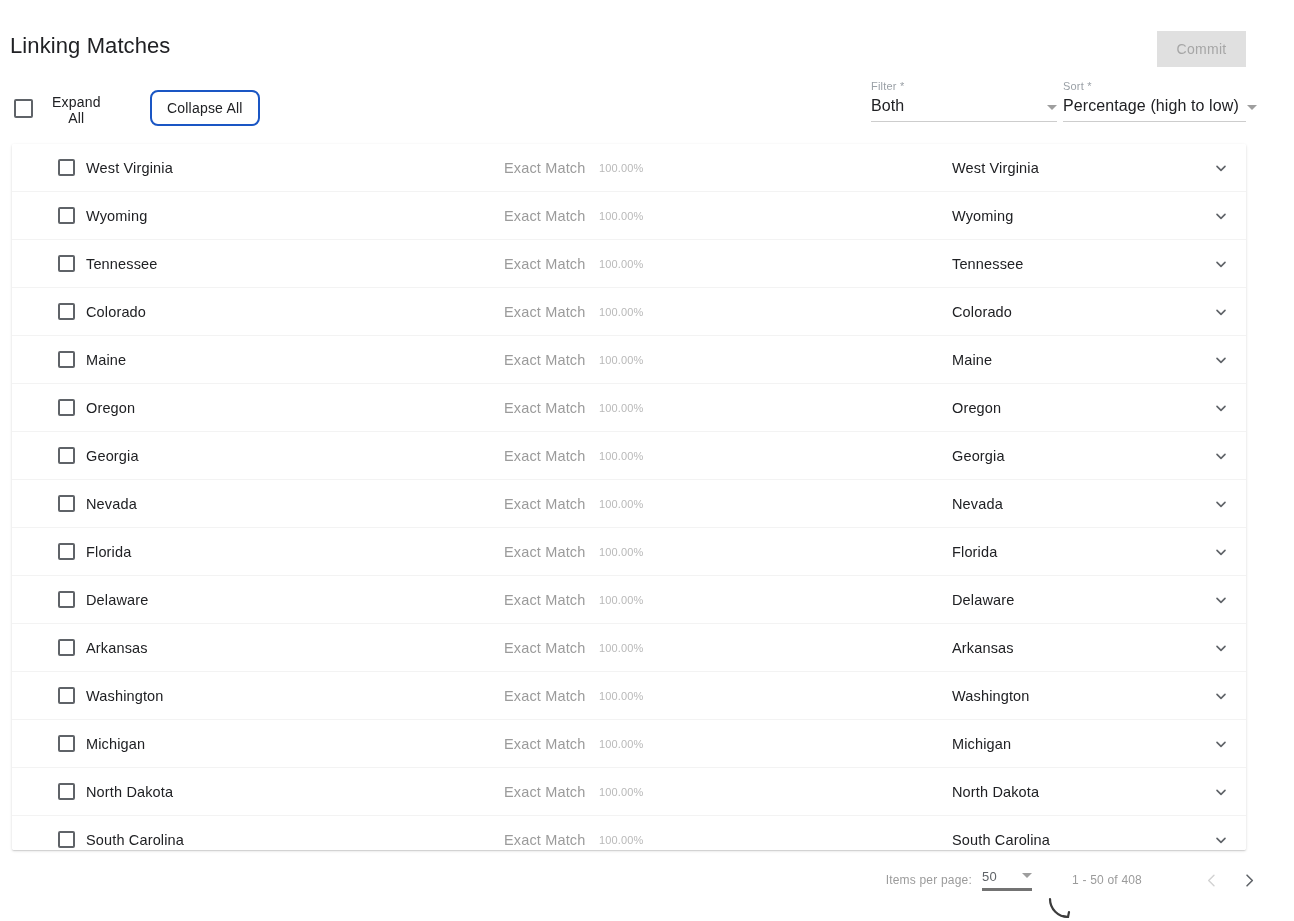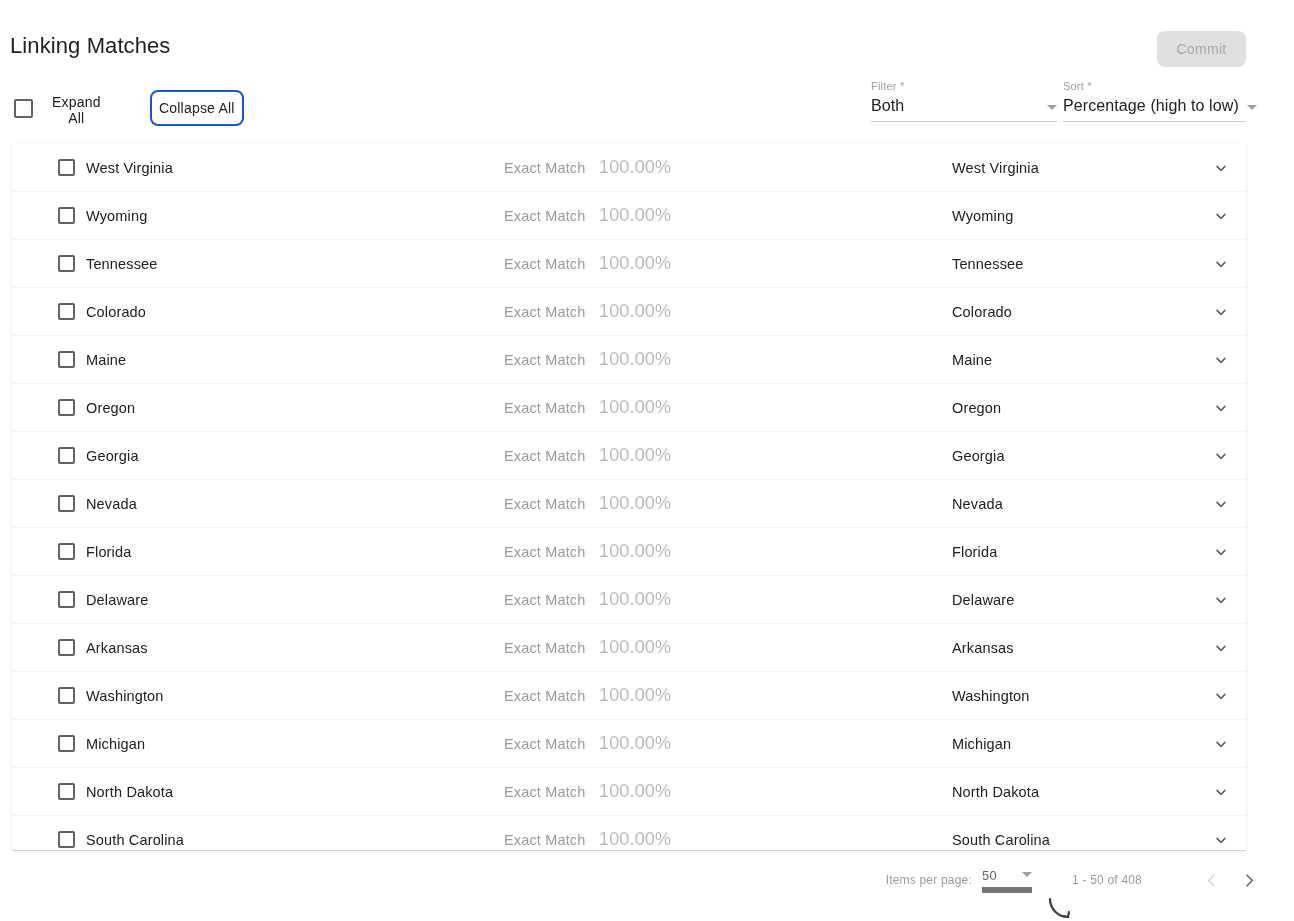--- a/index.html
+++ b/index.html
@@ -18,21 +18,21 @@
   
   .page-title {
     position: absolute; left: 10px; top: 31px;
     font-size: 22px; font-weight: 400; color: #202124;
     letter-spacing: .1px; line-height: 30px;
   }
   .commit-button {
     position: absolute; left: 1157px; top: 31px;
     width: 89px; height: 36px;
     background: #e0e0e0; color: #a6a6a6;
-    border: none; border-radius: 8px;
+    border: none; border-radius: 0;
     font-family: inherit; font-size: 14px; font-weight: 500;
     letter-spacing: .3px; cursor: default;
     display: flex; align-items: center; justify-content: center;
   }
 
   
   .toolbar { position: absolute; left: 0; top: 88px; height: 44px; }
   .master-checkbox {
     position: absolute; left: 14px; top: 11px;
     width: 19px; height: 19px;
@@ -42,21 +42,21 @@
   .expand-all-button {
     position: absolute; left: 40px; top: 4px;
     height: 36px; padding: 0 12px;
     background: transparent; border: none; border-radius: 4px;
     font-family: inherit; font-size: 14px; font-weight: 400;
     color: #202124; letter-spacing: .2px; cursor: pointer;
     display: flex; align-items: center;
   }
   .collapse-all-button {
     position: absolute; left: 150px; top: 90px;
-    height: 36px; padding: 0 7px;
+    height: 36px; padding: 0 15px;
     background: #fff; border: 2px solid #1a56c4; border-radius: 8px;
     font-family: inherit; font-size: 14px; font-weight: 400;
     color: #202124; letter-spacing: .2px; cursor: pointer;
     display: flex; align-items: center;
   }
 
   
   .select-field { position: absolute; }
   .select-label {
     font-size: 11px; color: #9aa0a6; letter-spacing: .2px;
@@ -106,21 +106,21 @@
     font-size: 14.5px; color: #202124; letter-spacing: .15px;
     white-space: nowrap;
   }
   .match-type {
     position: absolute; left: 492px;
     font-size: 14.5px; color: #9b9b9b; letter-spacing: .15px;
     white-space: nowrap;
   }
   .match-percent {
     position: absolute; left: 587px;
-    font-size: 18px; color: #b9b9b9; letter-spacing: .15px;
+    font-size: 11px; color: #b9b9b9; letter-spacing: .15px;
     white-space: nowrap;
   }
   .target-name {
     position: absolute; left: 940px;
     font-size: 14.5px; color: #202124; letter-spacing: .15px;
     white-space: nowrap;
   }
   .expand-chevron {
     position: absolute; right: 16px; top: 15px;
     width: 18px; height: 18px; cursor: pointer;
@@ -134,21 +134,21 @@
     width: 1294px; height: 48px;
     display: flex; align-items: center; justify-content: flex-end;
     padding-right: 26px;
   }
   .items-per-page-label {
     font-size: 12px; color: #9b9b9b; letter-spacing: .2px;
     margin-right: 10px; white-space: nowrap;
   }
   .page-size-select {
     display: flex; align-items: center; justify-content: space-between;
-    min-width: 50px; border-bottom: 6px solid #737373;
+    min-width: 50px; border-bottom: 3px solid #737373;
     padding-bottom: 4px; margin-right: 40px; cursor: pointer;
   }
   .page-size-value { font-size: 13px; color: #5f6368; letter-spacing: .2px; }
   .page-size-select .caret-down {
     border-top-color: #9e9e9e; margin-bottom: 2px; margin-left: 12px;
   }
   .range-label {
     font-size: 12px; color: #9b9b9b; letter-spacing: .2px;
     margin-right: 50px; white-space: nowrap;
   }

